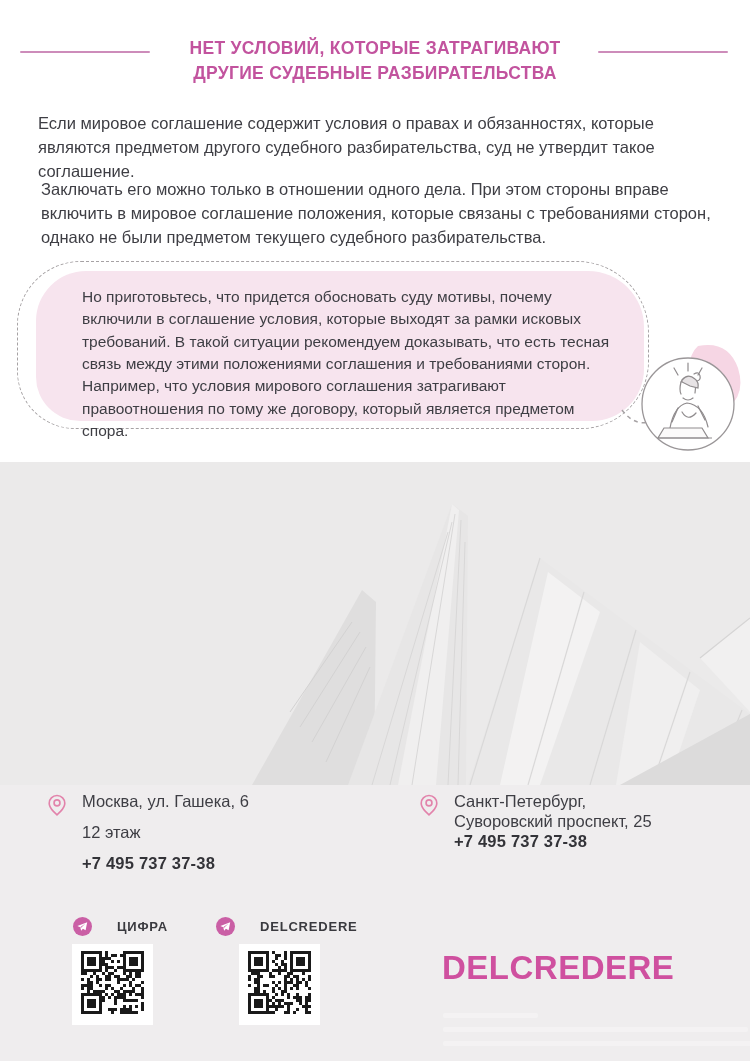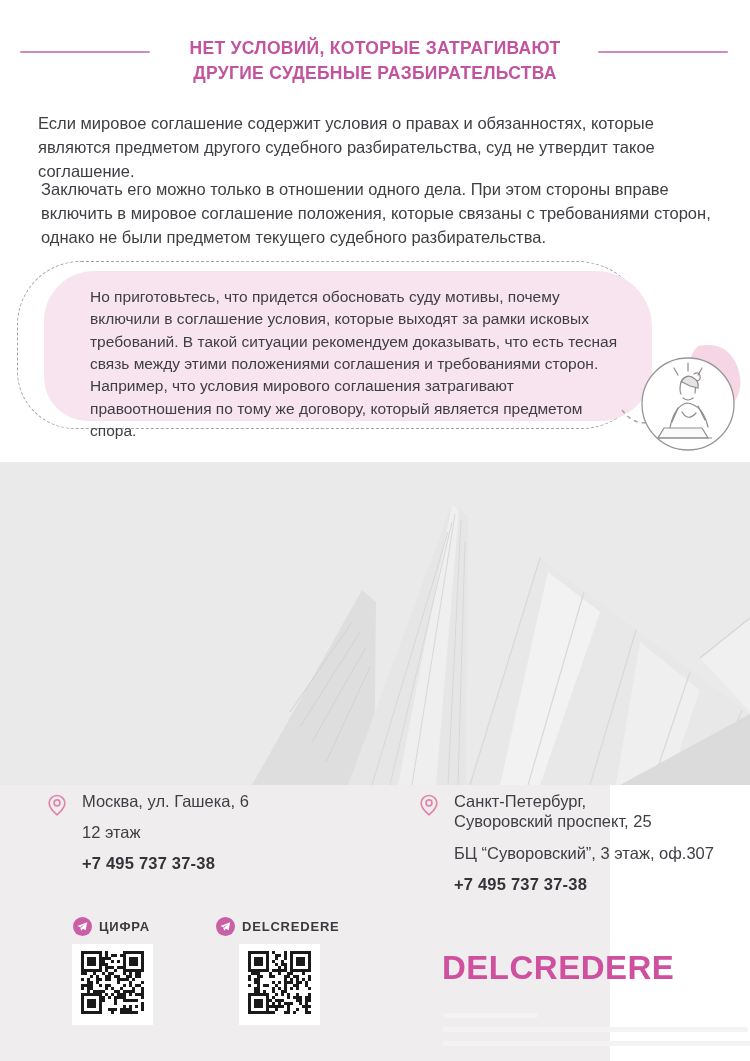--- a/index.html
+++ b/index.html
@@ -23,47 +23,47 @@
   .para-2 { top:178px; left:41px; width:694px; }
 
   
   .callout-dash {
     position:absolute; top:261px; left:17px; width:632px; height:168px;
     border:1.6px dashed #a6a2a4;
     border-radius:64px 72px 68px 58px;
   }
   .callout-fill {
     position:absolute; top:271px; left:36px; width:608px; height:150px;
-    background:#f7e4ee; border-radius:50px 56px 52px 44px;margin-left:8px;
+    background:#f7e4ee; border-radius:50px 56px 52px 44px;
   }
   .callout-text {
     position:absolute; top:15px; left:46px; width:540px;
     font-size:15.5px; line-height:1.44; color:#3e3e44;
   }
   .callout-tail { position:absolute; top:408px; left:620px; }
 
   
   .person { position:absolute; top:342px; left:638px; }
 
   
   .building-band { position:absolute; top:462px; left:0; width:750px; height:323px; background:#ebeaea; }
 
   
-  .footer { position:absolute; top:785px; left:0; width:610px; height:276px; background:#efedee; }
+  .footer { position:absolute; top:785px; left:0; width:750px; height:276px; background:#efedee; }
   .contact { position:absolute; top:6px; }
   .contact-moscow { left:46px; width:330px; }
   .contact-spb    { left:418px; width:320px; }
   .pin { position:absolute; left:0; top:2px; }
   .contact-lines { margin-left:36px; font-size:16.5px; line-height:1.22; color:#3e3e44; }
   .addr-group { margin-bottom:11px; }
   .phone { font-weight:bold; color:#333338; letter-spacing:.2px; }
   .contact-moscow .addr-b { margin-top:11px; }
   .contact-spb .addr-b { margin-top:12px; }
 
-  .tg-row { position:absolute; top:132px; display:flex; align-items:center; gap:7px; }
+  .tg-row { position:absolute; top:132px; display:flex; align-items:center; gap:25px; }
   .tg-row-1 { left:73px; }
   .tg-row-2 { left:216px; }
   .tg-label { font-size:13px; font-weight:bold; color:#3a3a3f; letter-spacing:.8px; }
   .qr-card {
     position:absolute; top:159px; width:81px; height:81px; background:#ffffff;
     display:flex; align-items:center; justify-content:center;
   }
   .qr-1 { left:72px; }
   .qr-2 { left:239px; }
 
@@ -171,21 +171,20 @@
     </div>
 
     <div class="contact contact-spb">
       <svg class="pin" width="22" height="28" viewBox="0 0 24 30">
         <path d="M12,2.5 C7,2.5 3.5,6.3 3.5,10.8 c0,3.4 2.1,6.3 4.6,8.9 L12,23.5 l3.9,-3.8 c2.5,-2.6 4.6,-5.5 4.6,-8.9 C20.5,6.3 17,2.5 12,2.5 Z" fill="none" stroke="#e283ab" stroke-width="1.8"></path>
         <circle cx="12" cy="10.5" r="3.2" fill="none" stroke="#e283ab" stroke-width="1.8"></circle>
       </svg>
       <div class="contact-lines">
         <div>Санкт-Петербург,</div>
         <div>Суворовский проспект, 25</div>
-        <div class="addr-b addr-group">БЦ “Суворовский”, 3 этаж, оф.307</div>
         <div class="phone">+7 495 737 37-38</div>
       </div>
     </div>
 
     <div class="tg-row tg-row-1">
       <svg width="19" height="19" viewBox="0 0 19 19">
         <circle cx="9.5" cy="9.5" r="9.5" fill="#ca5fa5"></circle>
         <path d="M14.2,5.2 L4.4,9.1 l2.8,1.1 1,3.6 1.7,-2.1 2.7,1.6 Z M7.2,10.2 l5.3,-3.6 -4.4,4.1 Z" fill="#ffffff"></path>
       </svg>
       <span class="tg-label">ЦИФРА</span>

